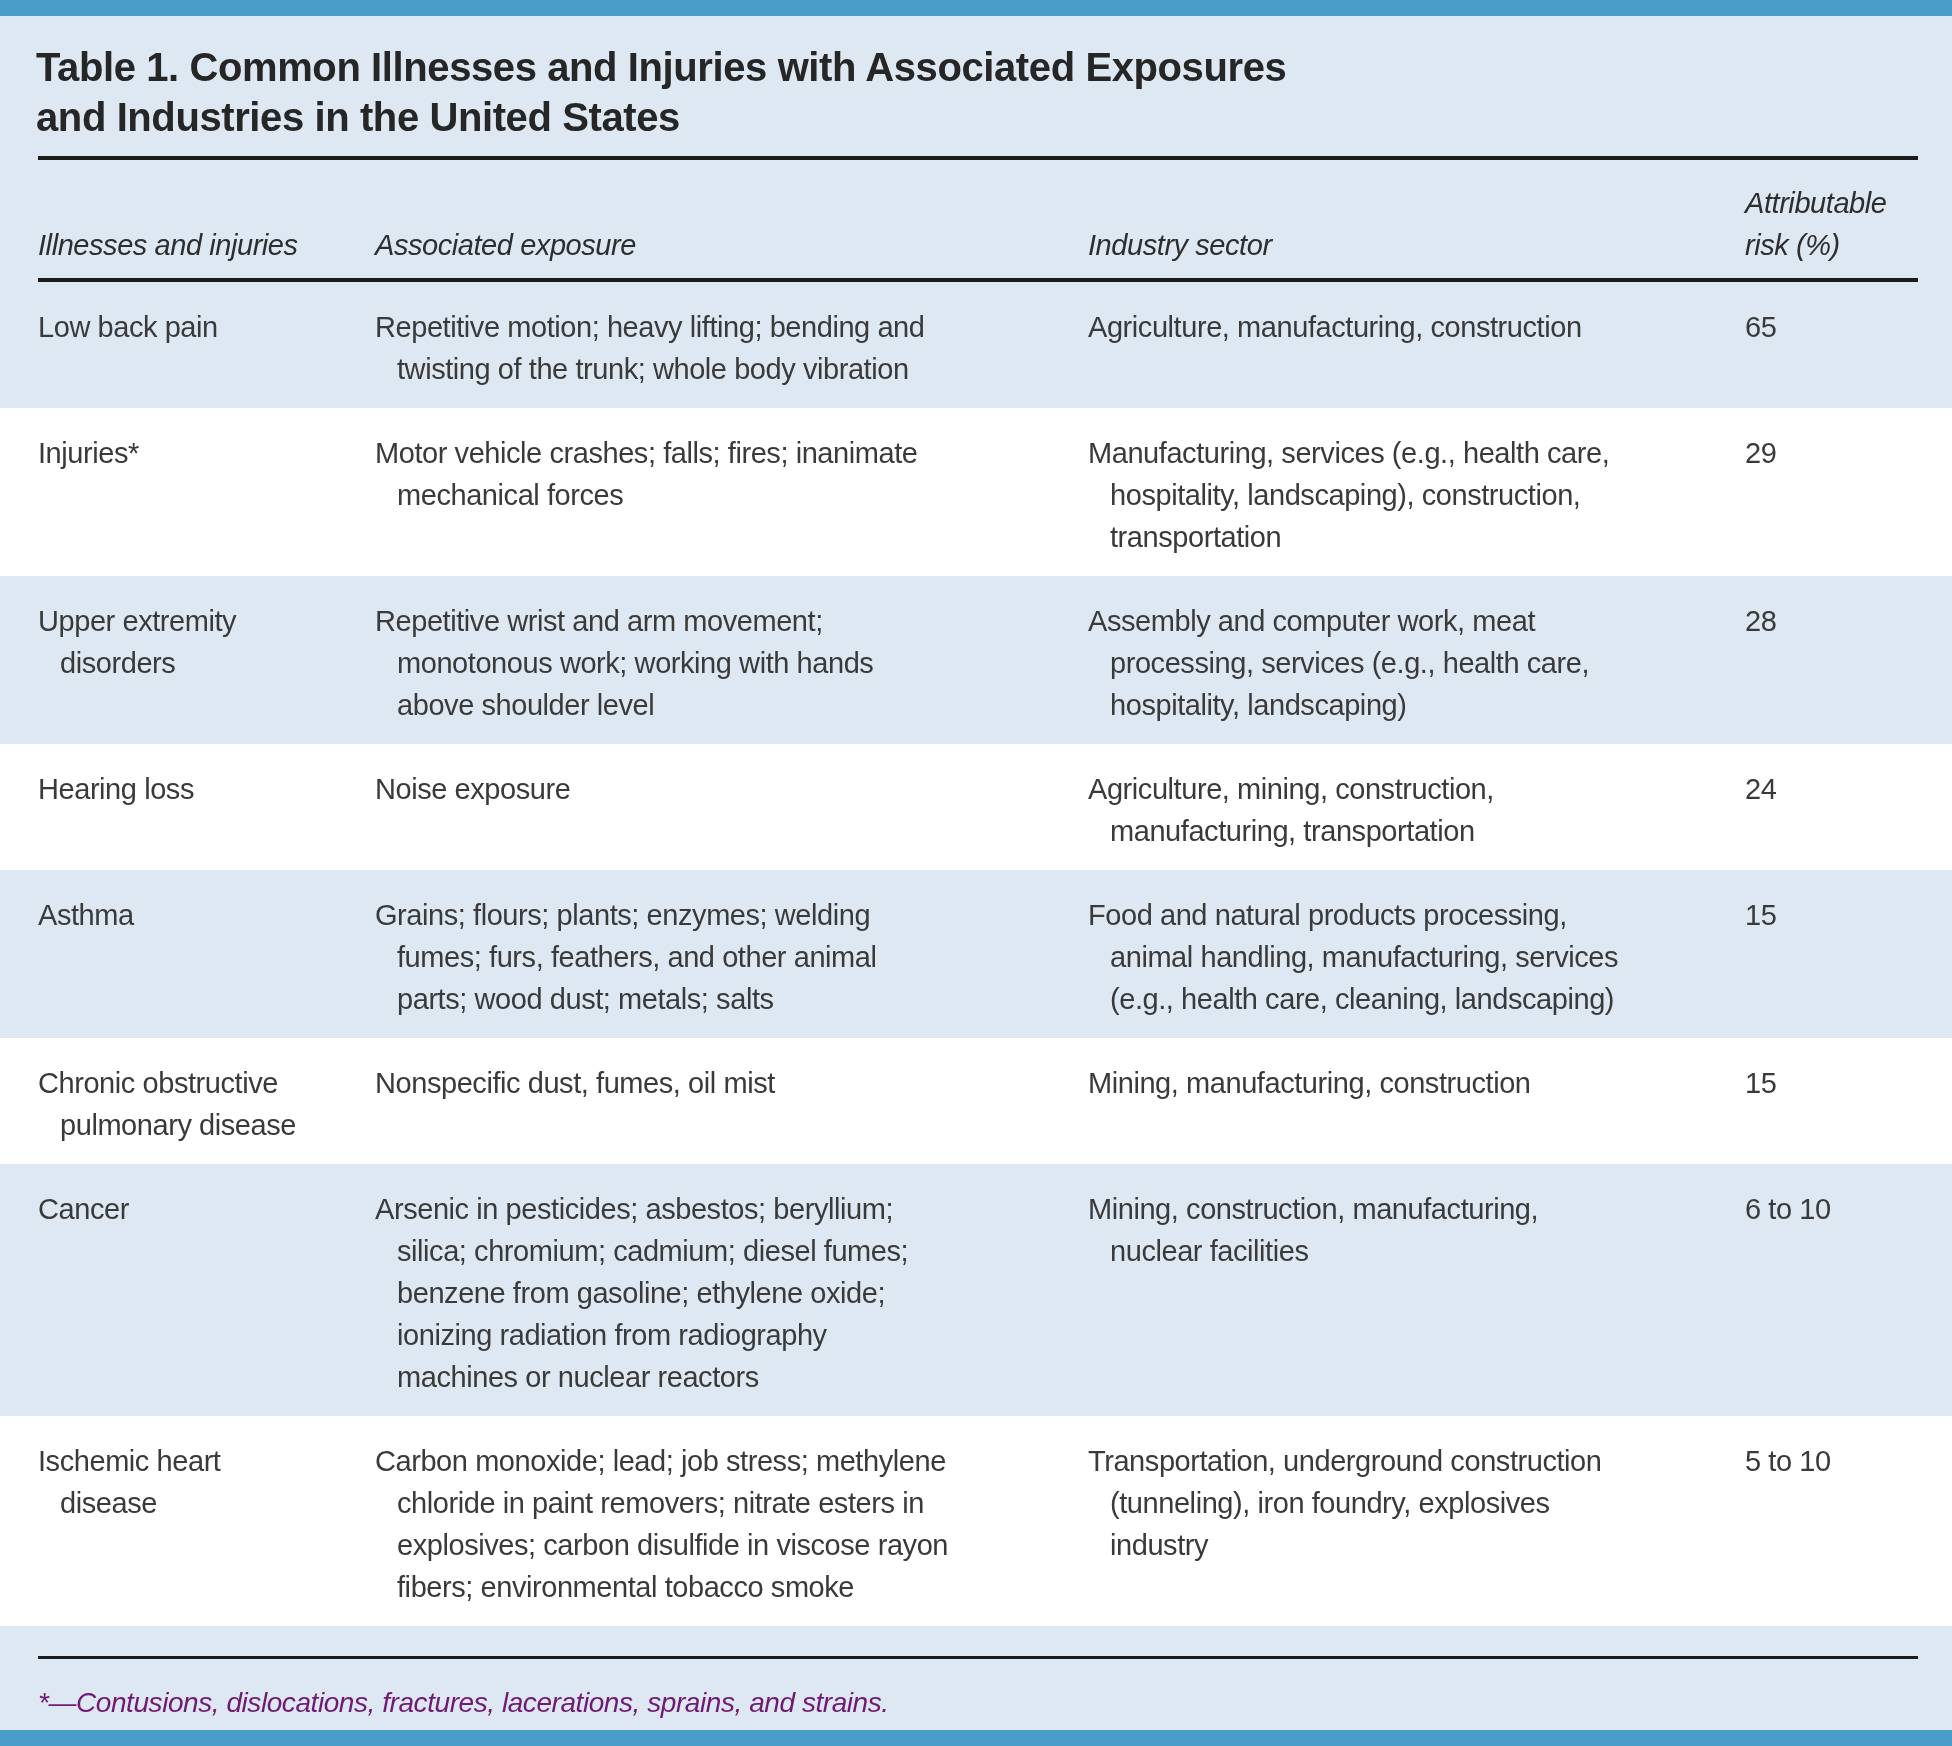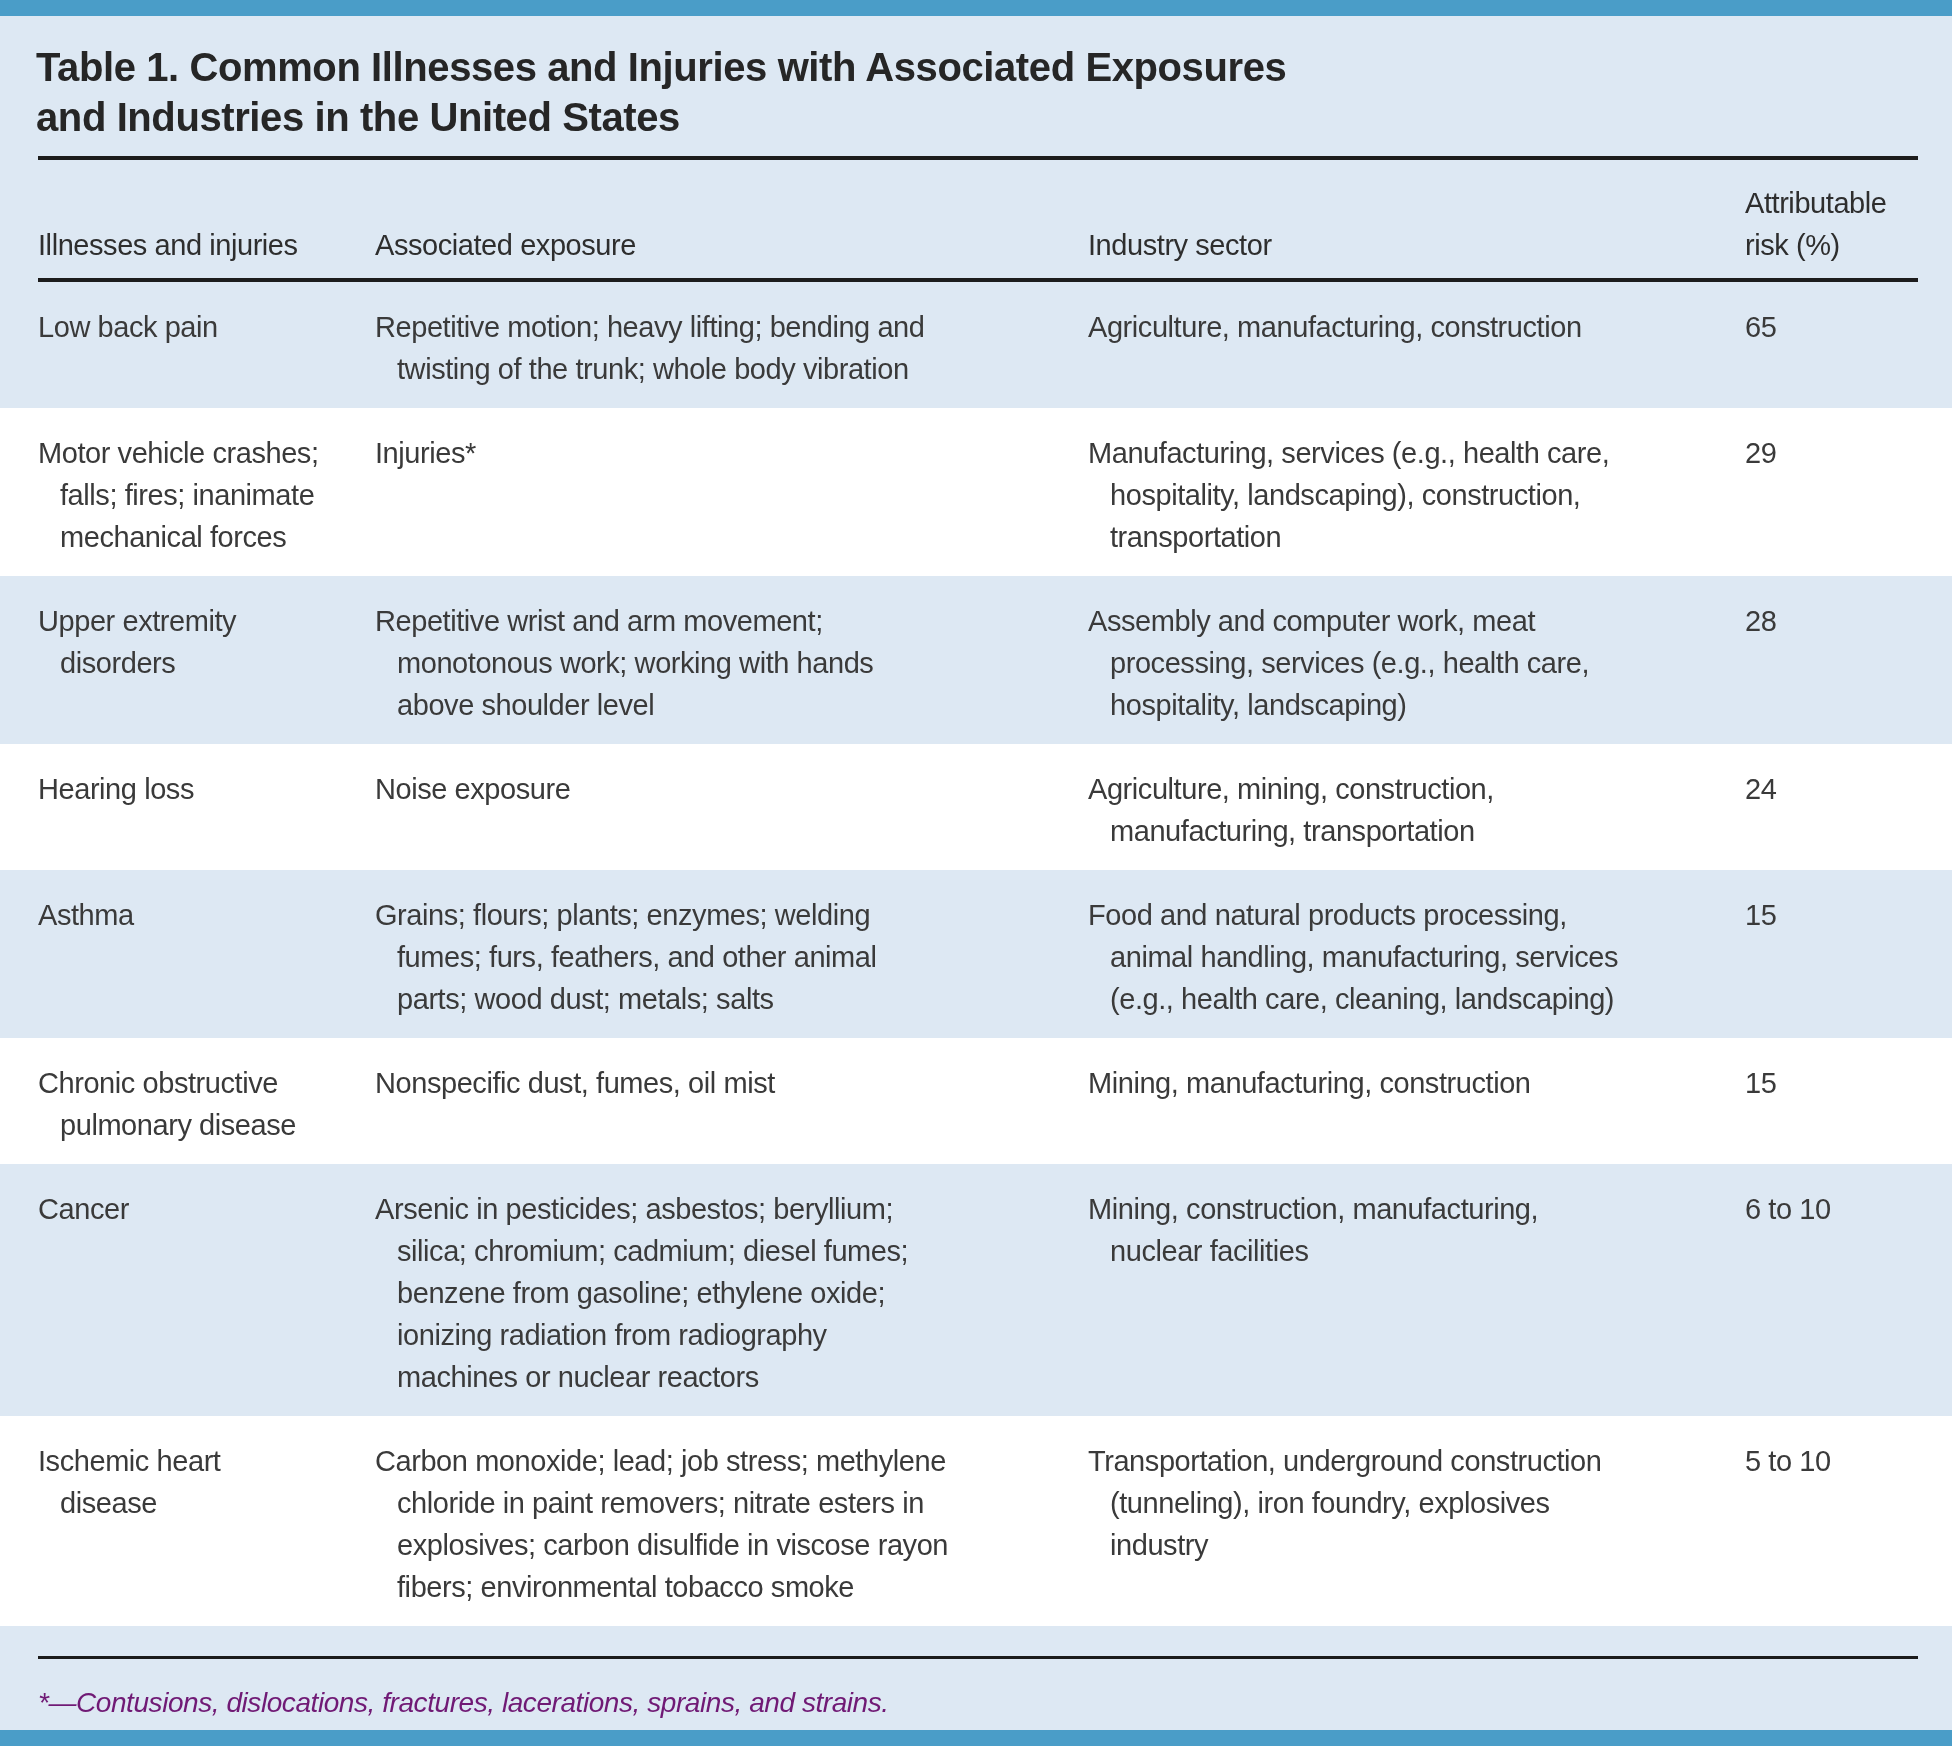--- a/index.html
+++ b/index.html
@@ -40,20 +40,21 @@
   .grid{
     display:grid;
     grid-template-columns:337px 713px 657px 1fr;
     padding-left:38px;padding-right:34px;
   }
   .header-row{
     align-items:end;
     padding-top:22px;padding-bottom:12px;
   }
   .header-cell{
+    font-style:italic;
     color:#2e2e2e;
     white-space:pre-line;
     padding-right:24px;
   }
   .rows{}
   .row{padding-top:24px;padding-bottom:18px;}
   .row:nth-child(odd){background:var(--page_bg);}
   .row:nth-child(even){background:var(--row_alt_bg);}
   .cell{
     white-space:pre-line;
@@ -100,23 +101,23 @@
 
     <div class="grid row">
       <div class="cell">Low back pain</div>
       <div class="cell">Repetitive motion; heavy lifting; bending and
 twisting of the trunk; whole body vibration</div>
       <div class="cell">Agriculture, manufacturing, construction</div>
       <div class="cell risk-cell">65</div>
     </div>
 
     <div class="grid row">
+      <div class="cell">Injuries*</div>
       <div class="cell">Motor vehicle crashes; falls; fires; inanimate
 mechanical forces</div>
-      <div class="cell">Injuries*</div>
       <div class="cell">Manufacturing, services (e.g., health care,
 hospitality, landscaping), construction,
 transportation</div>
       <div class="cell risk-cell">29</div>
     </div>
 
     <div class="grid row">
       <div class="cell">Upper extremity
 disorders</div>
       <div class="cell">Repetitive wrist and arm movement;

